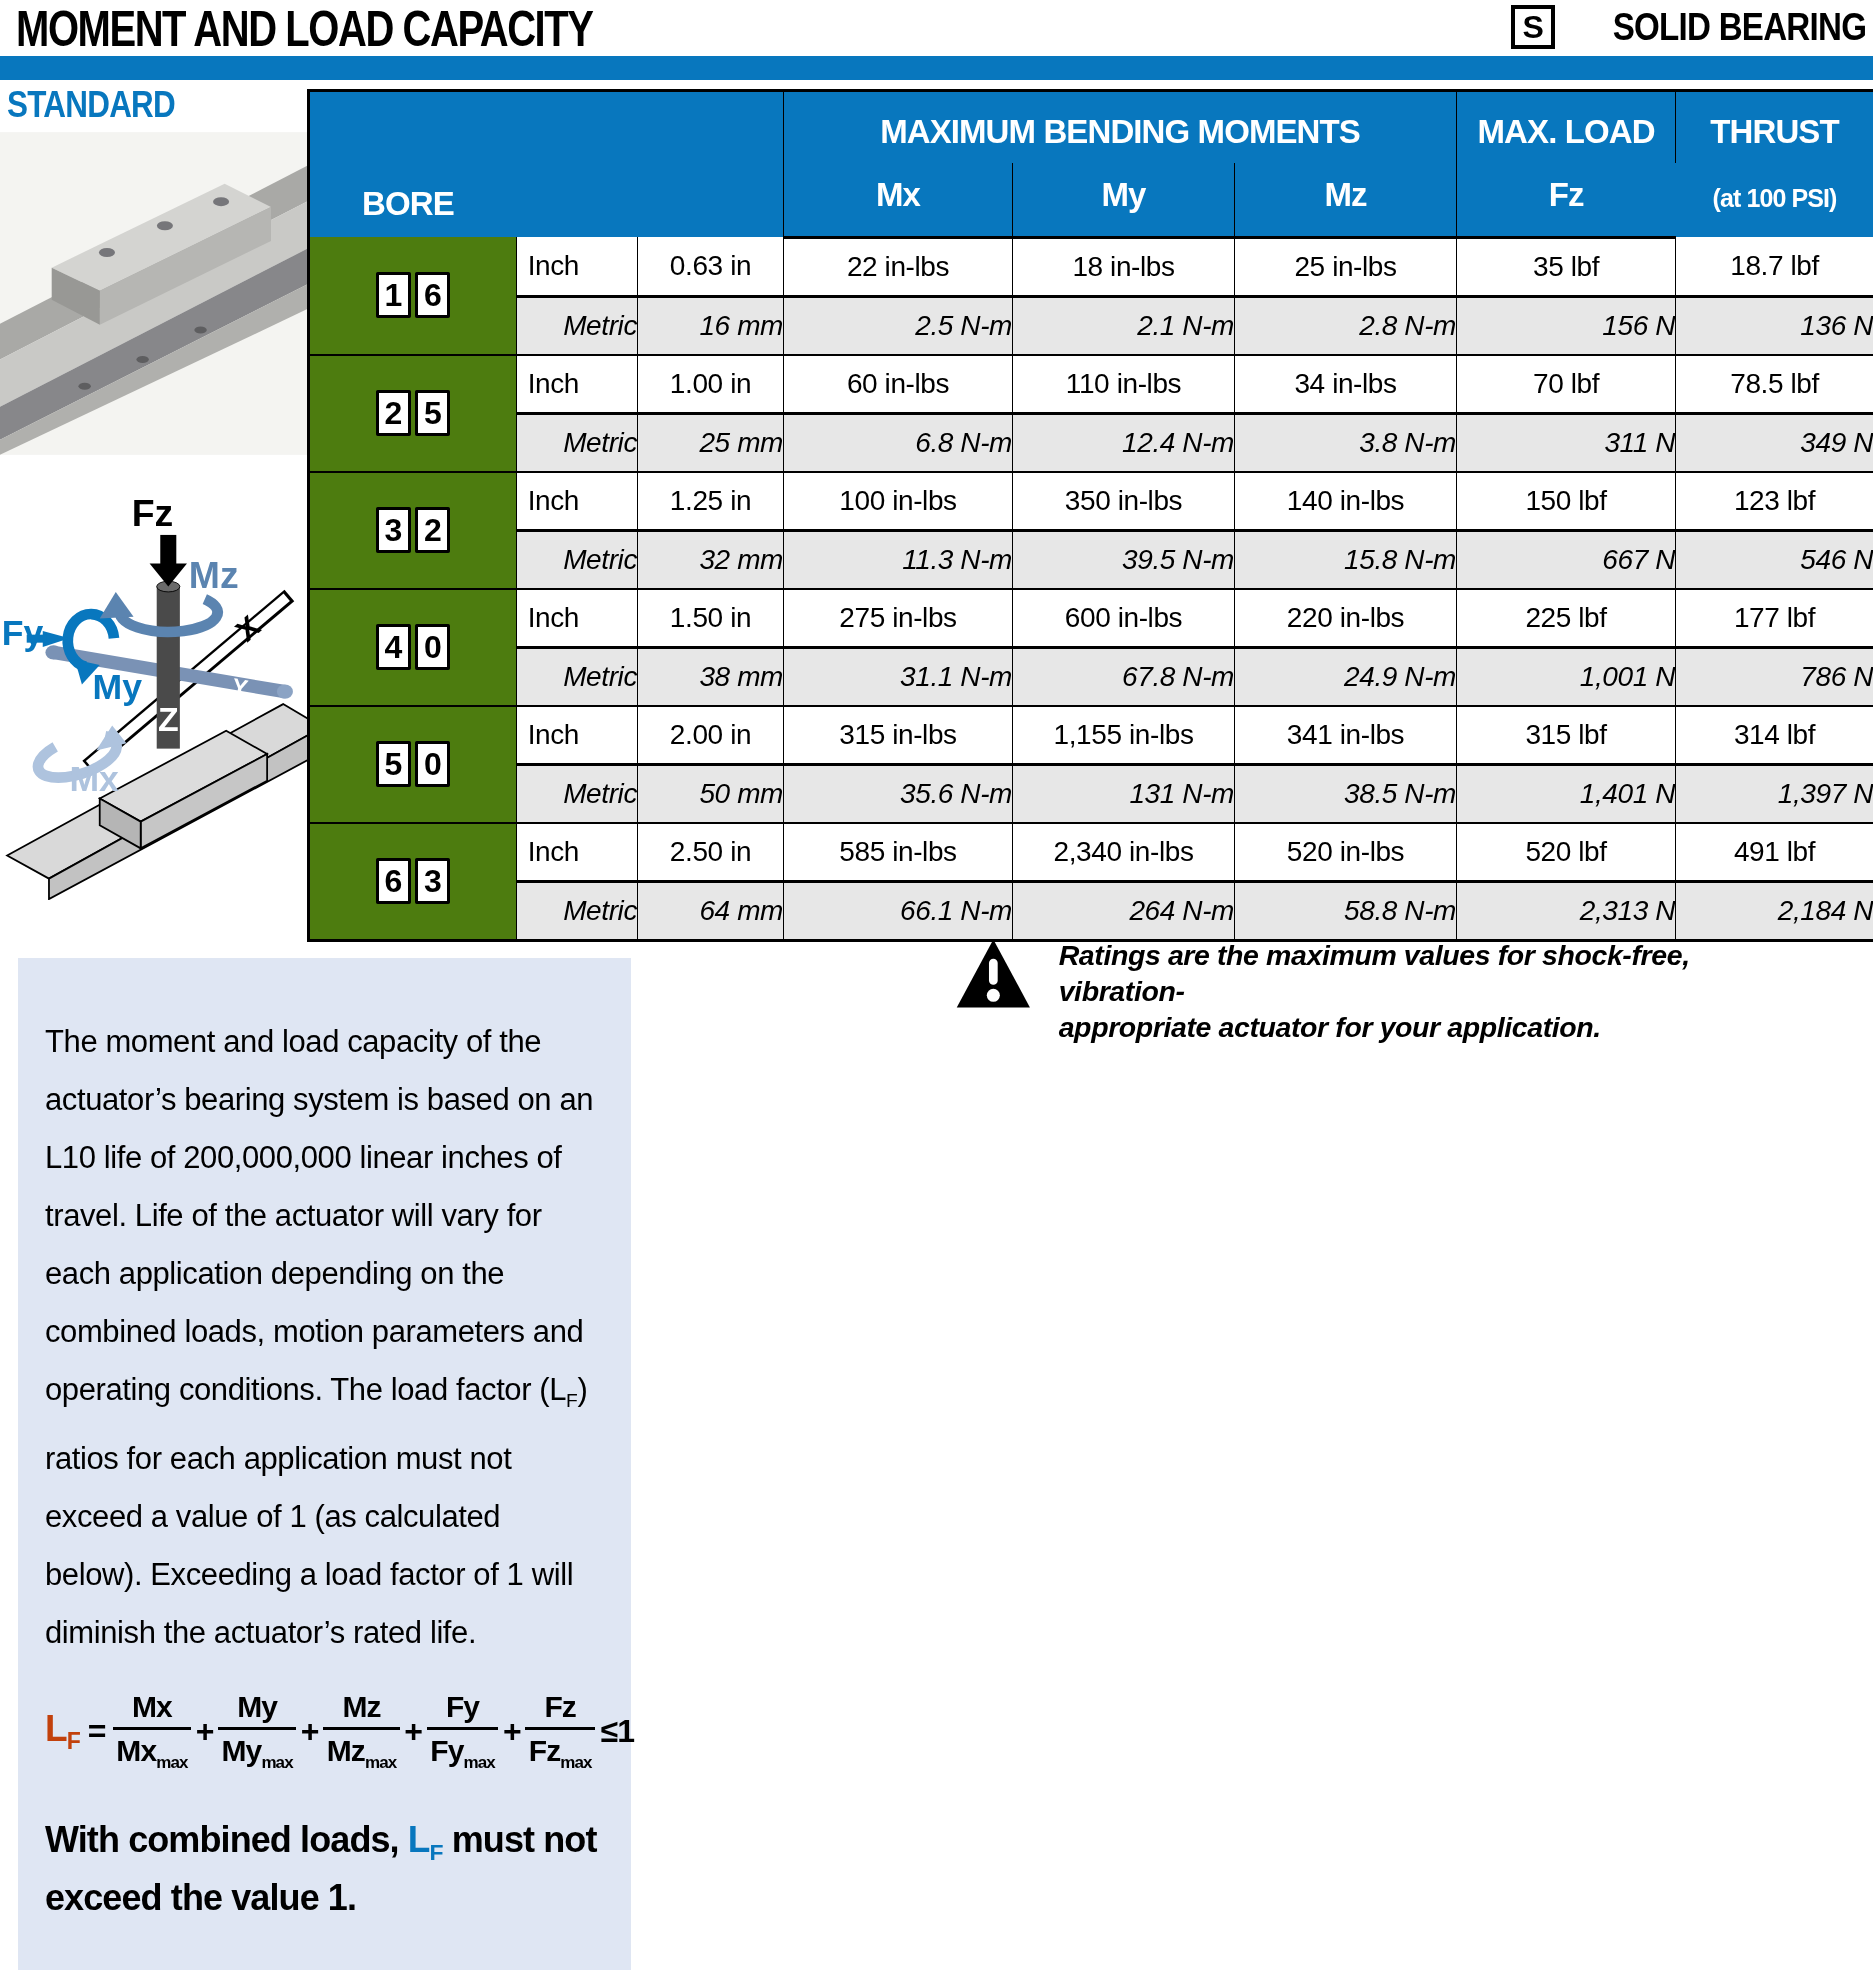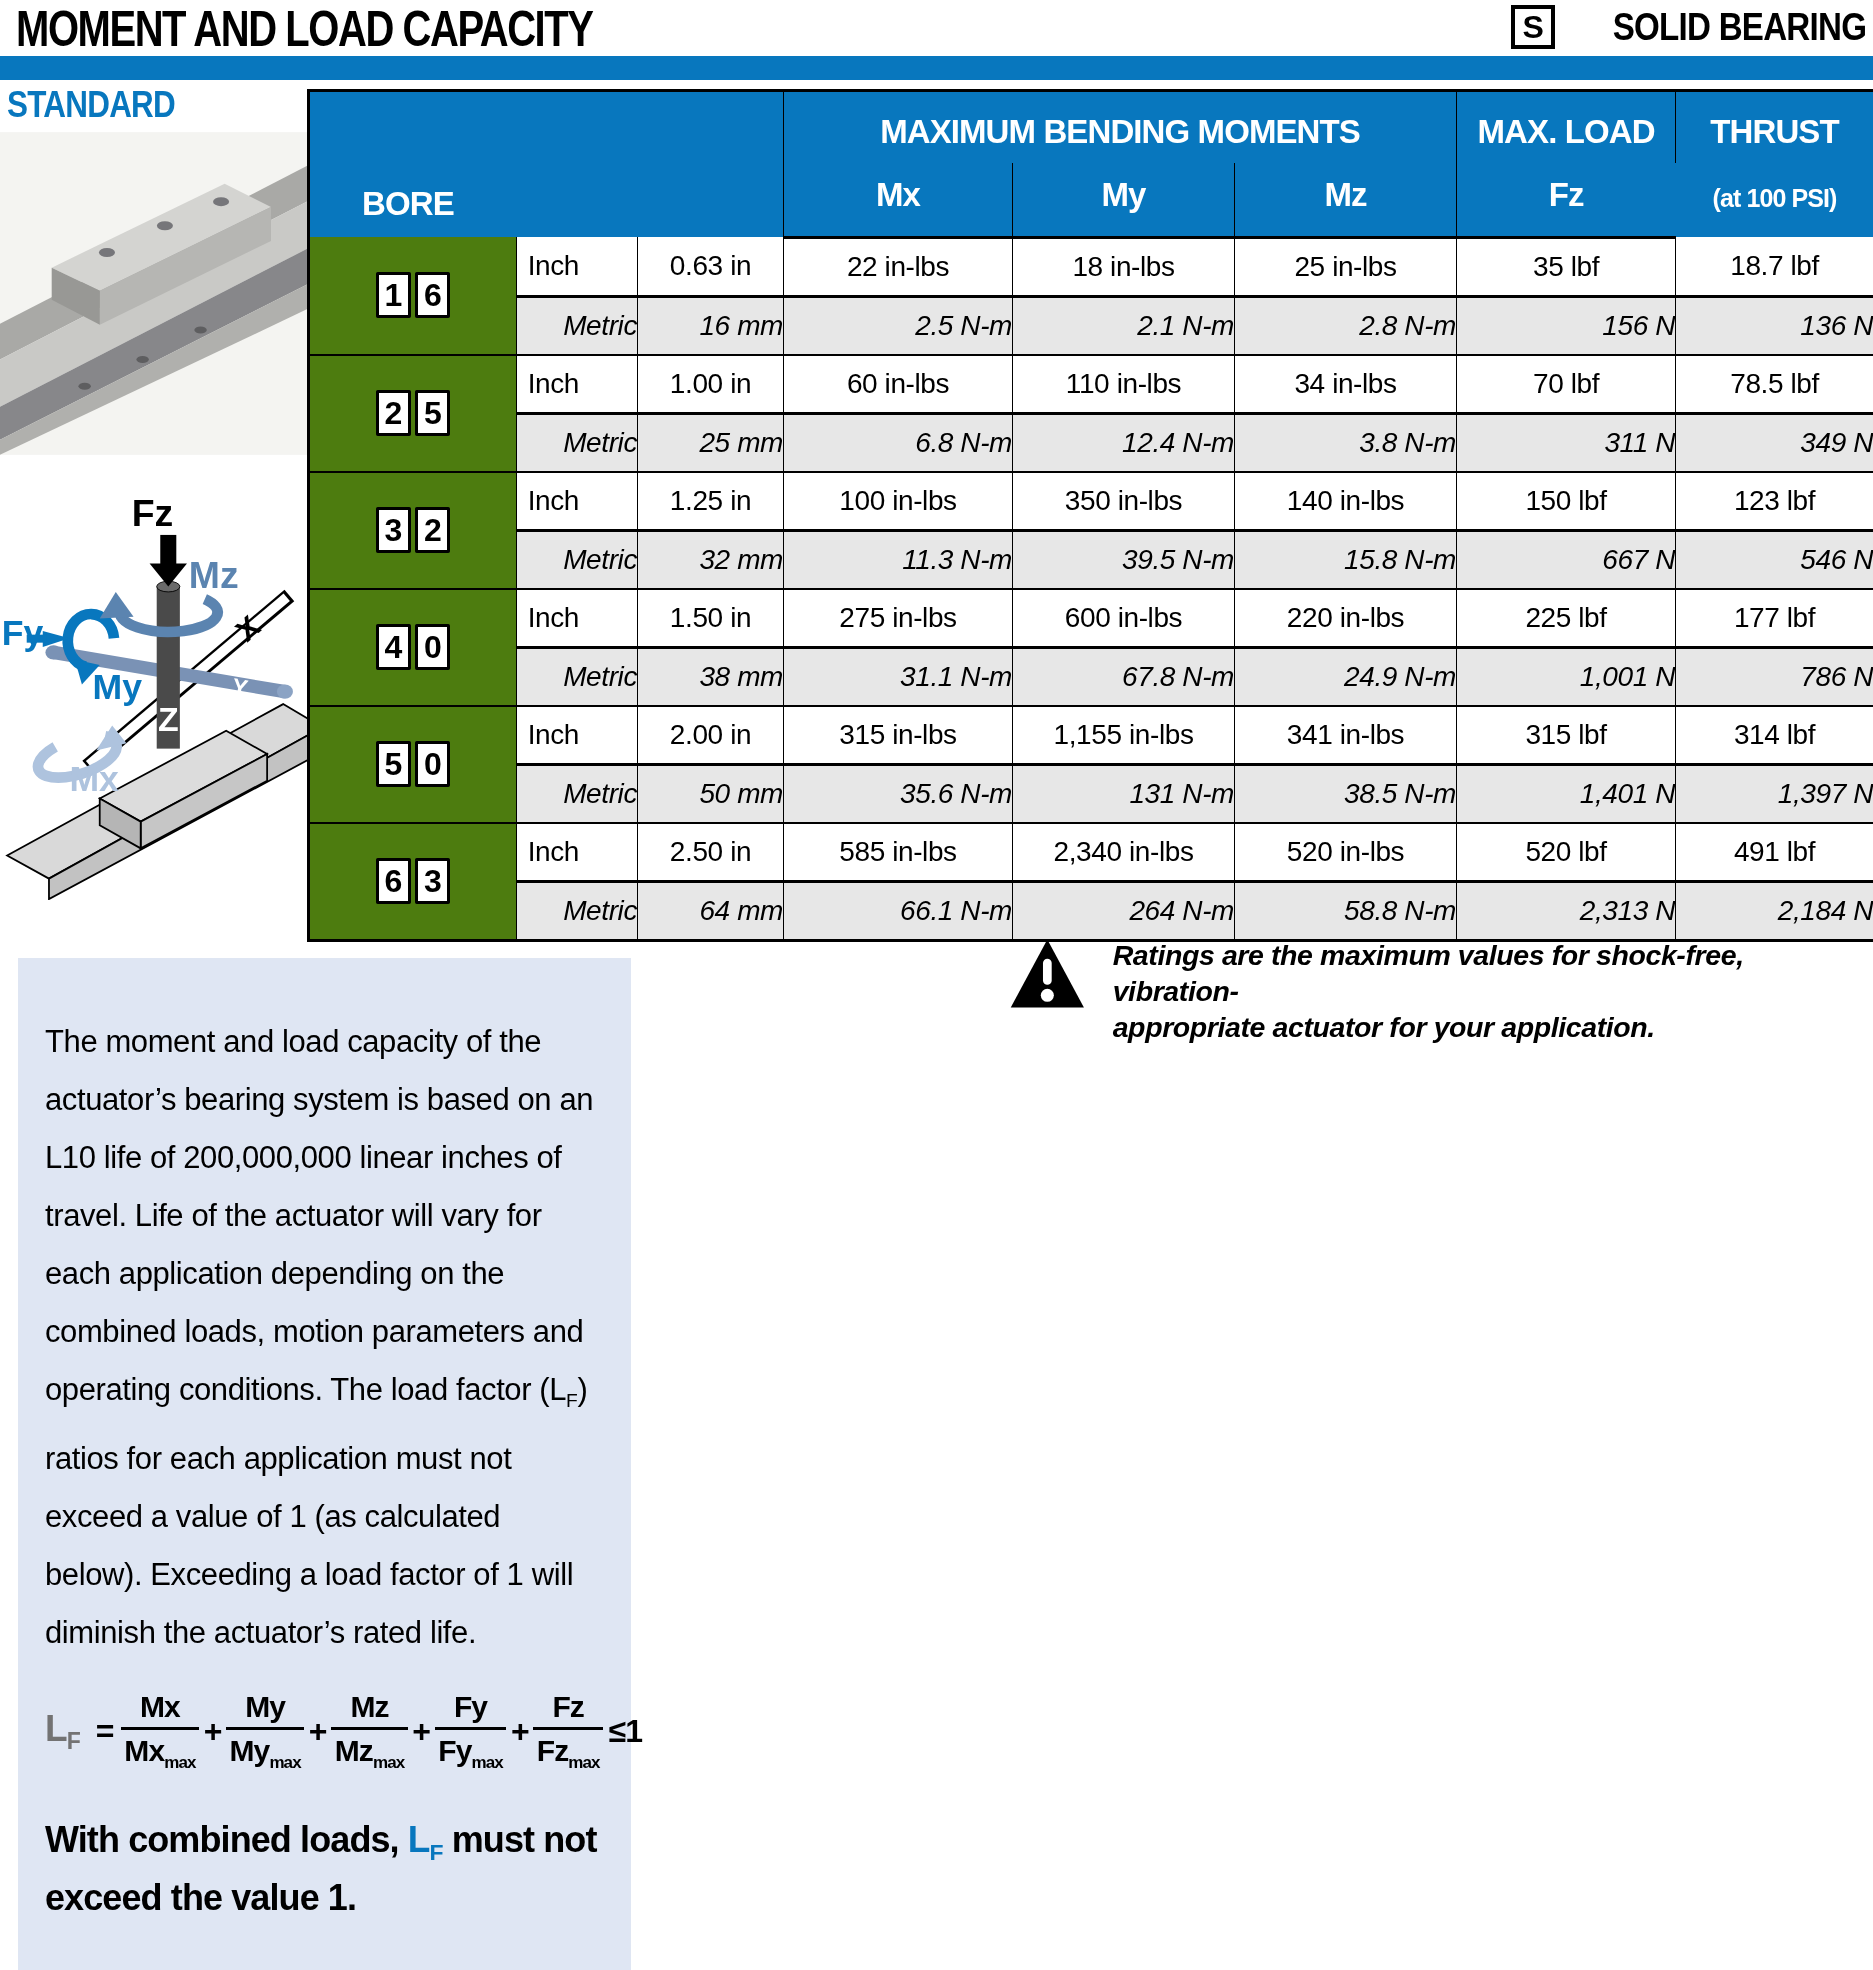--- a/index.html
+++ b/index.html
@@ -49,34 +49,34 @@
   .spec-table td:last-child{border-right:none;}
   .spec-table .row-inch td{border-bottom:3.6px solid #000;}
   .spec-table .row-metric td{border-bottom:2.2px solid #000;background:#e7e7e7;font-style:italic;text-align:right;}
   .spec-table td.bore-cell{background:#4d7c0f;border-bottom:2.2px solid #000;font-style:normal;}
   .spec-table .unit-label{text-align:left;padding-left:10.7px;}
   .bore-digit{
     display:inline-block;width:29px;height:40px;border:3.1px solid #000;margin:0 2.2px;border-radius:1.8px;
     font-size:32px;font-weight:bold;line-height:40px;text-align:center;background:#fff;
   }
   
-  .warning{position:absolute;left:1009px;top:937px;width:855px;display:flex;gap:27px;align-items:flex-start;}
+  .warning{position:absolute;left:955px;top:937px;width:855px;display:flex;gap:27px;align-items:flex-start;}
   .warning .wtext{font-size:28.5px;font-weight:bold;font-style:italic;line-height:36px;letter-spacing:-0.4px;}
   
   .panel{
     position:absolute;left:18px;top:958px;width:613px;height:1012px;background:#dfe6f3;box-sizing:border-box;
     padding:55px 27px 0 27px;
   }
   .panel .body-text{font-size:31px;line-height:58px;letter-spacing:-0.4px;}
   .lf-blue{color:#0877BE;font-weight:bold;}
   sub.small{font-size:0.62em;}
   .formula{
     display:flex;align-items:center;margin-top:30px;font-weight:bold;letter-spacing:-0.9px;
   }
-  .formula .lhs{font-size:37px;color:#737373;margin-right:16px;}
+  .formula .lhs{font-size:37px;color:#c2410c;margin-right:8px;}
   .formula .lhs sub{font-size:23px;}
   .formula .eq{font-size:32px;margin-right:7.1px;}
   .formula .frac{display:flex;flex-direction:column;align-items:center;line-height:1;}
   .formula .num{font-size:30px;padding:0 7.1px 5.3px 7.1px;}
   .formula .den{font-size:30px;border-top:3.6px solid #000;padding:5.3px 3.6px 0 3.6px;white-space:nowrap;}
   .formula .den sub{font-size:17px;}
   .formula .plus{font-size:32px;margin:0 4.5px;align-self:center;}
   .formula .leq{font-size:32px;margin-left:5.3px;}
   .panel .footer-bold{margin-top:46px;font-size:36px;font-weight:bold;line-height:45px;letter-spacing:-0.9px;}
   .panel .footer-bold .lf-blue{font-size:37px;}

